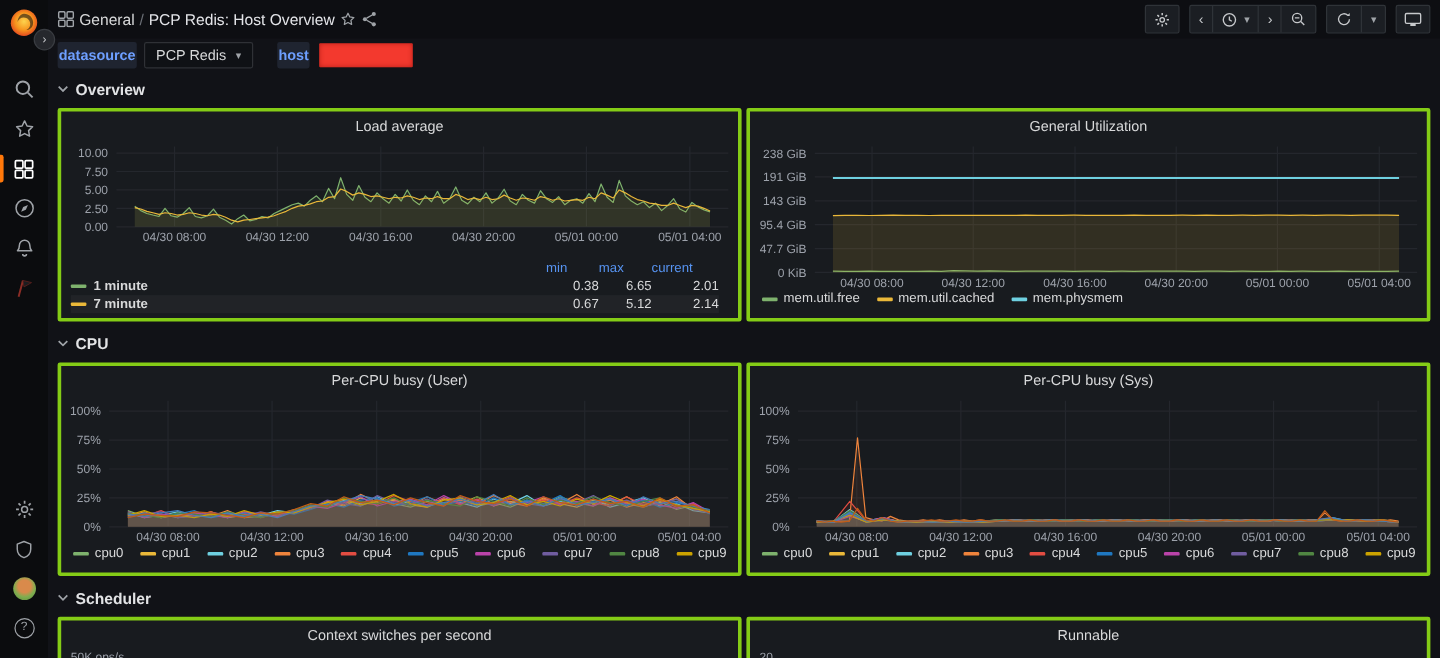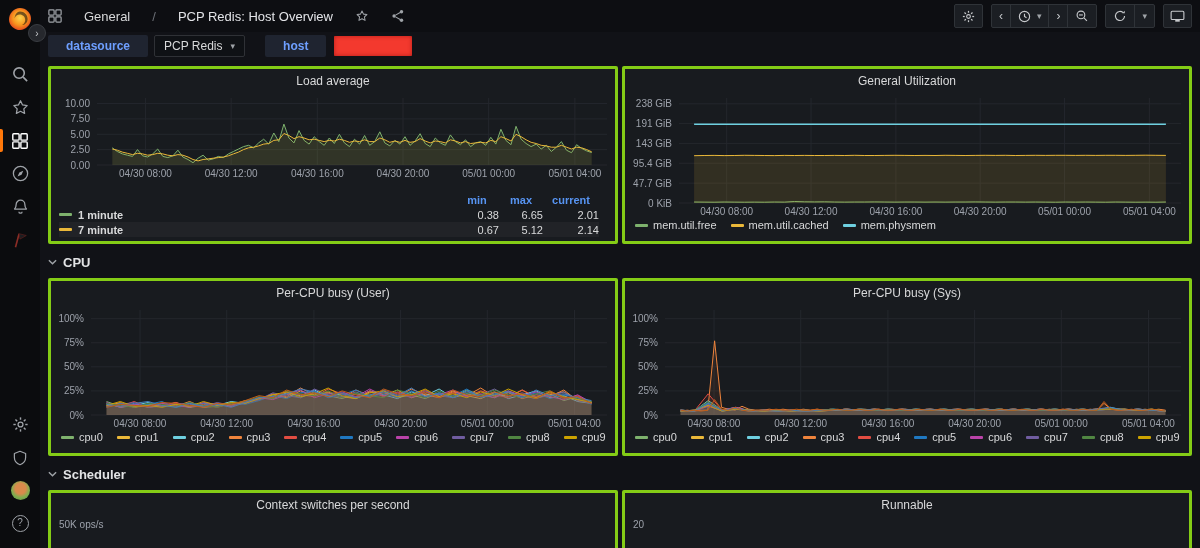--- a/index.html
+++ b/index.html
@@ -21,39 +21,39 @@
   .nav-btn.active::before { content:""; position:absolute; left:0; top:5px; bottom:5px; width:3px;
     background:#ff780a; border-radius:0 2px 2px 0; }
   .avatar { width:19px; height:19px; border-radius:50%;
     background:radial-gradient(circle at 50% 40%, #d98a4b 0 35%, #7fae4f 60%, #5d8a3c 100%); }
   .help-circle { width:17px; height:17px; border-radius:50%; border:1.5px solid #9fa3a8; font-size:10px;
     line-height:14px; text-align:center; color:#9fa3a8; }
 
   
   .topbar { position:absolute; left:40px; top:0; width:1160px; height:32px; background:#0d0e12;
     display:flex; align-items:center; padding:0 8px; }
-  .crumb { display:flex; align-items:center; gap:22px; font-size:13px; }
+  .crumb { display:flex; align-items:center; gap:4px; font-size:13px; }
   .crumb a { color:#d8d9da; text-decoration:none; cursor:pointer; }
   .crumb .sep { color:#6b6f76; }
   .crumb .title { color:#e3e4e8; }
   .icon-sm { color:#9fa3a8; display:inline-flex; cursor:pointer; }
   .topbar-right { margin-left:auto; display:flex; align-items:center; gap:8px; }
   .tb-btn { height:24px; background:#1b1e23; border:1px solid #2f3338; border-radius:2px; color:#c7c9cc;
     display:flex; align-items:center; justify-content:center; padding:0 6px; cursor:pointer; font-size:12px; }
   .tb-group { display:flex; height:24px; border:1px solid #2f3338; border-radius:2px; background:#1b1e23; }
   .tb-group .seg { display:flex; align-items:center; padding:0 7px; border-right:1px solid #2f3338;
     cursor:pointer; color:#c7c9cc; font-size:12px; gap:6px; }
   .tb-group .seg:last-child { border-right:none; }
   .time-text { color:#d8d9da; white-space:nowrap; }
 
   
   .submenu { position:absolute; left:40px; top:32px; width:1160px; height:28px; background:#111217;
     display:flex; align-items:center; gap:6px; padding:0 8px; }
   .var-label { background:#1f2430; color:#6e9fff; font-size:12px; font-weight:bold; height:22px;
-    display:flex; align-items:center; padding:0 18px; border-radius:2px; cursor:pointer; }
+    display:flex; align-items:center; padding:0 1px; border-radius:2px; cursor:pointer; }
   .var-value { background:#0f1115; border:1px solid #2f3136; color:#d8d9da; font-size:12px; height:22px;
     display:flex; align-items:center; gap:8px; padding:0 9px; border-radius:2px; cursor:pointer; }
   .caret { color:#9fa3a8; font-size:9px; }
   .redacted { width:78px; height:20px; background:#f3392e; border-radius:1px;
     box-shadow:inset 0 0 4px rgba(120,0,0,.5); margin-left:2px; cursor:pointer; }
 
   
   .content { position:absolute; left:40px; top:58px; width:1160px; padding:8px 8px 0 8px; }
   .section-header { display:flex; align-items:center; gap:6px; height:16px; font-size:13px; font-weight:bold;
     color:#e2e3e5; cursor:pointer; margin-bottom:8px; }
@@ -67,21 +67,21 @@
     color:#d8d9da; cursor:pointer; flex:0 0 auto; }
   .chart { flex:1 1 auto; position:relative; }
   .chart.fixed { flex:0 0 88px; height:88px; }
   .chart svg { position:absolute; left:0; top:0; font-family:"Liberation Sans",sans-serif; }
 
   
   .legend-table { flex:1 1 auto; font-size:11px; padding:2px 16px 4px 8px; display:flex; flex-direction:column;
     justify-content:flex-end; }
   .lt-row { display:grid; grid-template-columns:1fr 44px 44px 56px; height:15px; align-items:center; }
   .lt-row.alt { background:rgba(255,255,255,0.04); }
-  .lt-head { color:#5794f2; font-weight:bold; text-align:center; cursor:pointer; }
+  .lt-head { color:#5794f2; font-weight:normal; text-align:left; cursor:pointer; }
   .lt-num { text-align:right; color:#d8d9da; }
   .lt-name { display:flex; align-items:center; gap:6px; cursor:pointer; color:#d8d9da;font-weight:bold; }
   .swatch { width:13px; height:3px; border-radius:1px; display:inline-block; }
 
   
   .legend-row { flex:0 0 26px; display:flex; align-items:center; gap:14px; padding:0 10px 6px 10px;
     font-size:11px; color:#d8d9da; overflow:hidden; white-space:nowrap; }
   .legend-row .legend-item { display:inline-flex; align-items:center; gap:5px; cursor:pointer; }
 
   .chart-stub { flex:1 1 auto; position:relative; }
@@ -262,20 +262,26 @@
     <span>PCP Redis</span>
     <span class="caret">▾</span>
   </span>
   <span style="width:8px"></span>
   <span class="var-label">host</span>
   <span class="redacted"></span>
 </div>
 
 <main class="content">
 
+  <div class="section-header">
+    <svg width="9" height="6" viewBox="0 0 10 6">
+        <polyline points="1,1 5,5 9,1" fill="none" stroke="#9fa3a8" stroke-width="1.6"></polyline>
+      </svg>
+    <span>Overview</span>
+  </div>
   <div class="row">
     <section class="panel">
       <div class="panel-title">Load average</div>
       <div class="chart fixed">
           <svg width="568" height="88">
             <line x1="94.45" x2="94.45" y1="5" y2="72" stroke="#24272d"></line>
             <text x="94.45" y="84" text-anchor="middle" fill="#9da2ab" font-size="10">04/30 08:00</text>
             <line x1="180.13" x2="180.13" y1="5" y2="72" stroke="#24272d"></line>
             <text x="180.13" y="84" text-anchor="middle" fill="#9da2ab" font-size="10">04/30 12:00</text>
             <line x1="266.32" x2="266.32" y1="5" y2="72" stroke="#24272d"></line>

